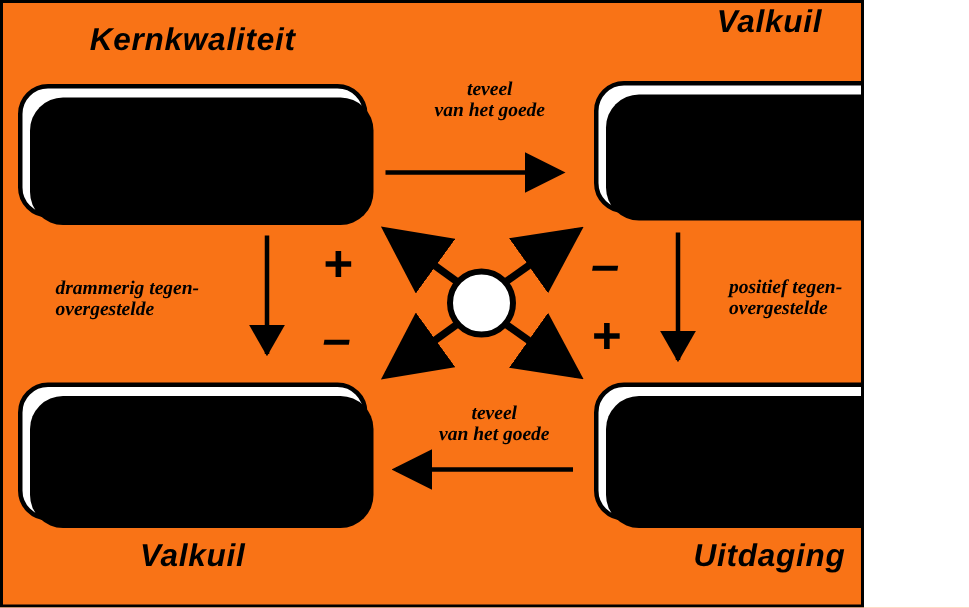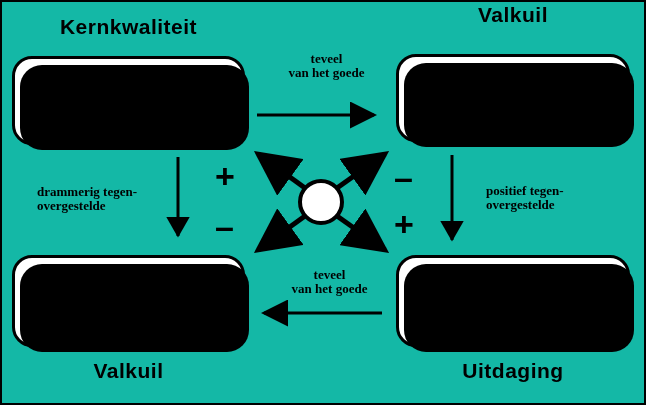--- a/index.html
+++ b/index.html
@@ -3,27 +3,28 @@
 <meta charset="utf-8">
 <title>Kernkwadrant</title>
 <style>
   html, body {
     margin: 0;
     padding: 0;
     background: #ffffff;
   }
   #diagram-root {
     position: relative;
-    width: 646px;
+    width: 576px;
     height: 405px;
-    background: #14b8a6;
+    background: #f97316;
     border: 2px solid #000000;
     box-sizing: border-box;
     overflow: hidden;
     font-family: "Liberation Serif", serif;
+    font-style: italic;
   }
   
   .heading {
     position: absolute;
     font-family: "Liberation Sans", sans-serif;
     font-weight: bold;
     font-size: 21px;
     letter-spacing: 0.5px;
     color: #000000;
     text-align: center;

